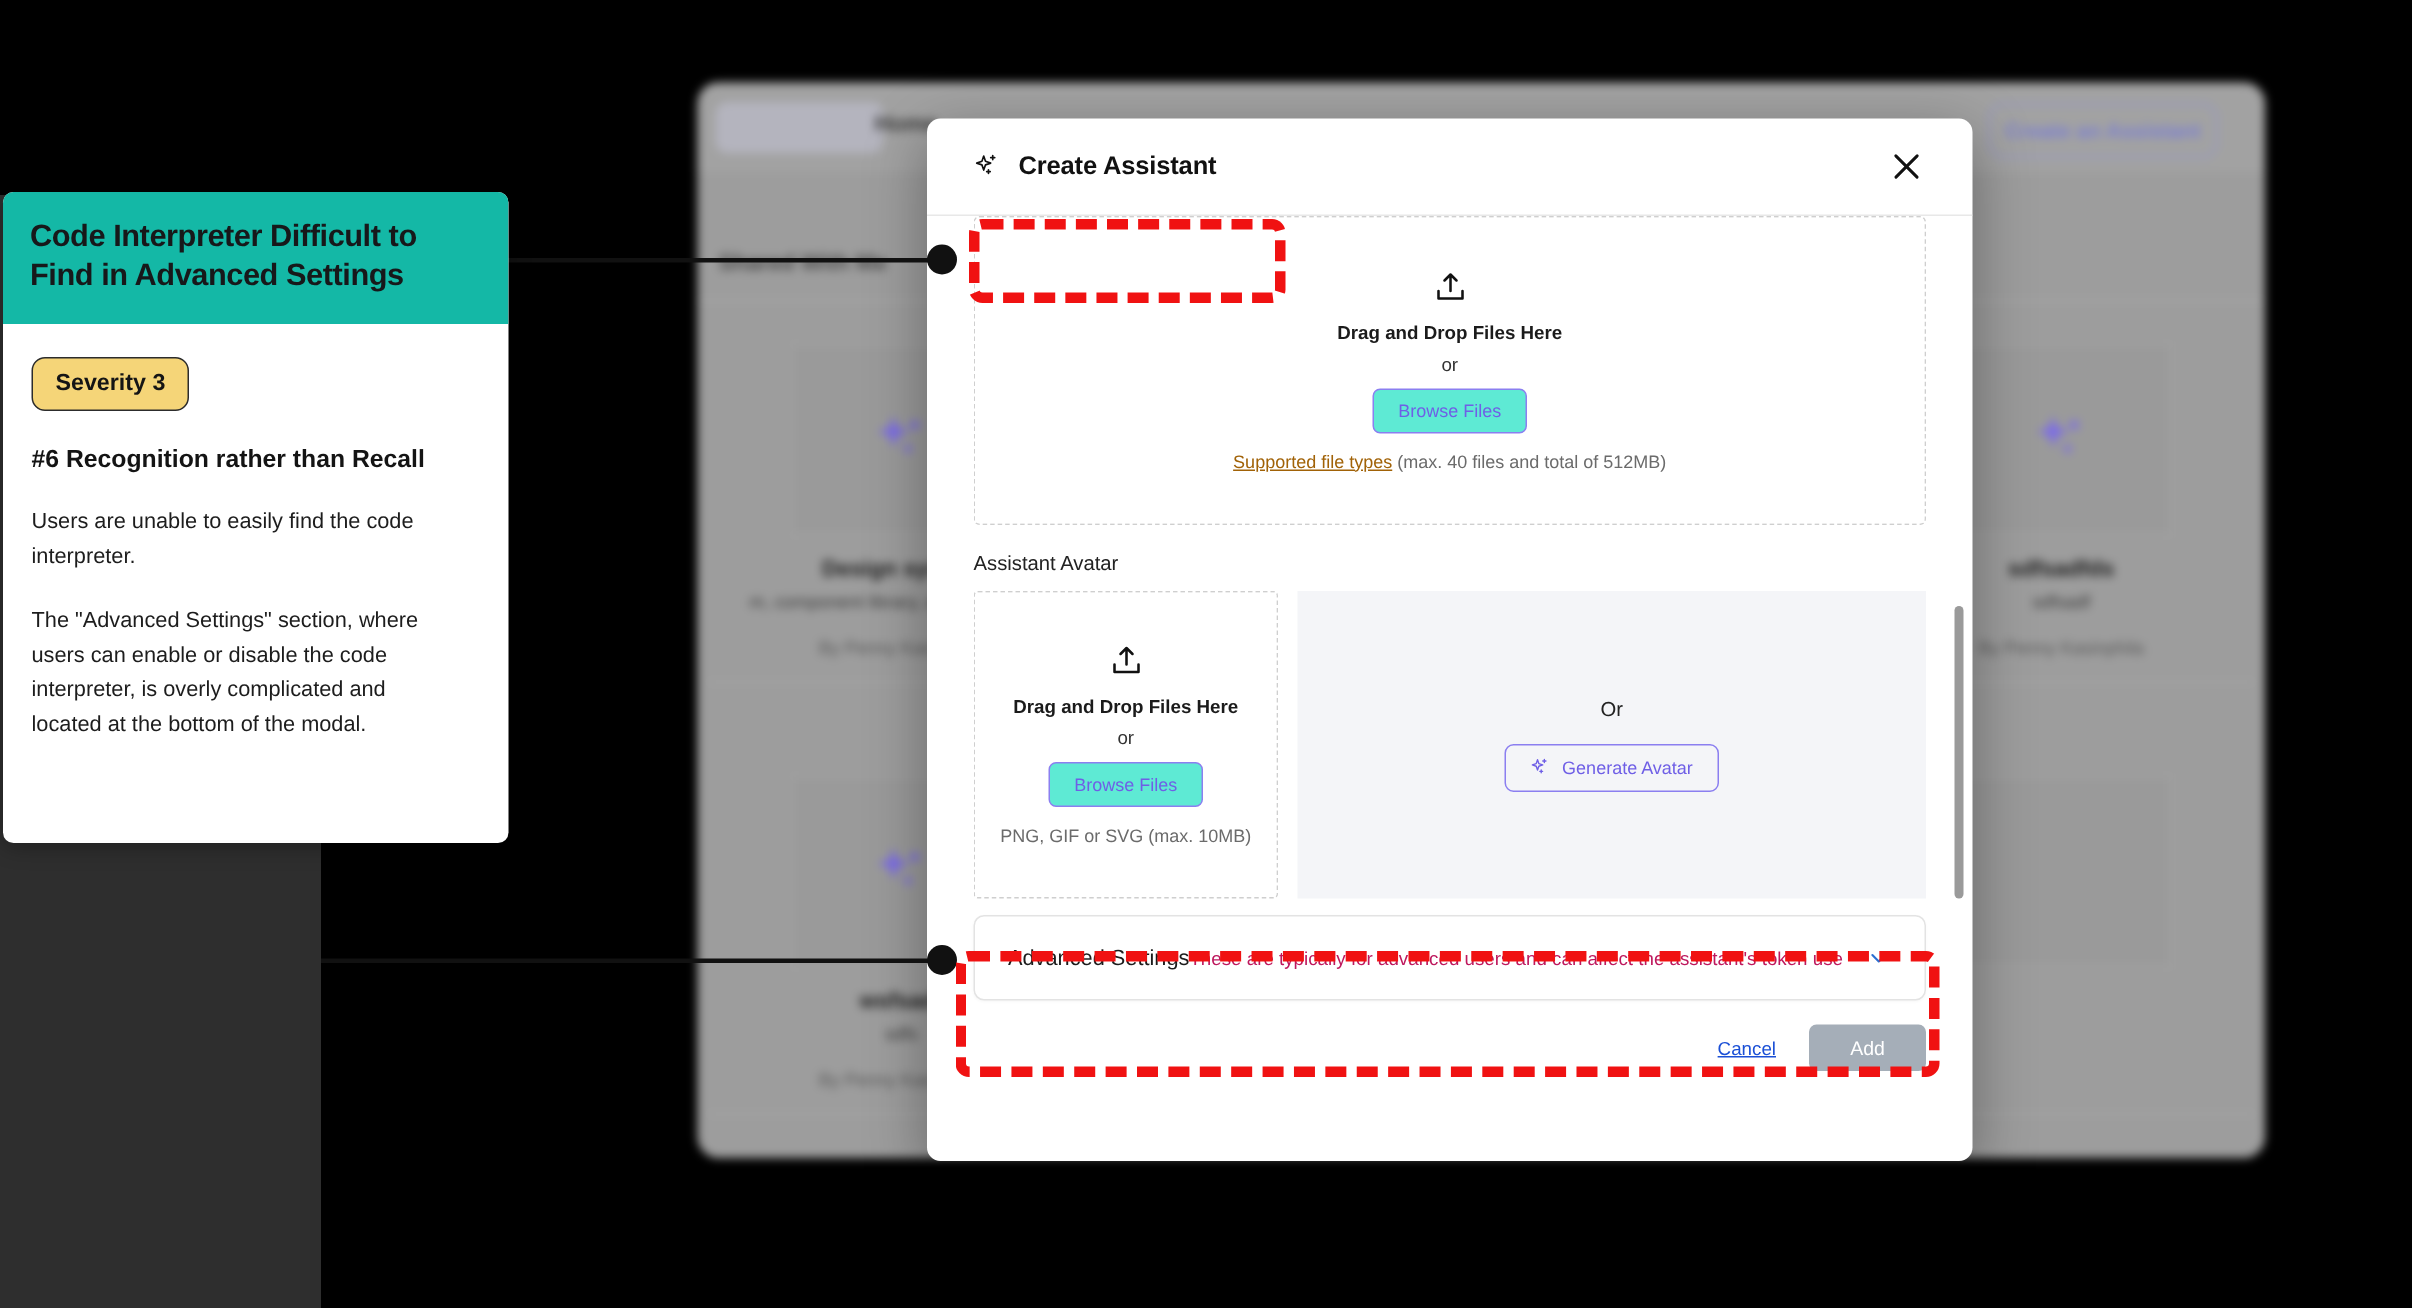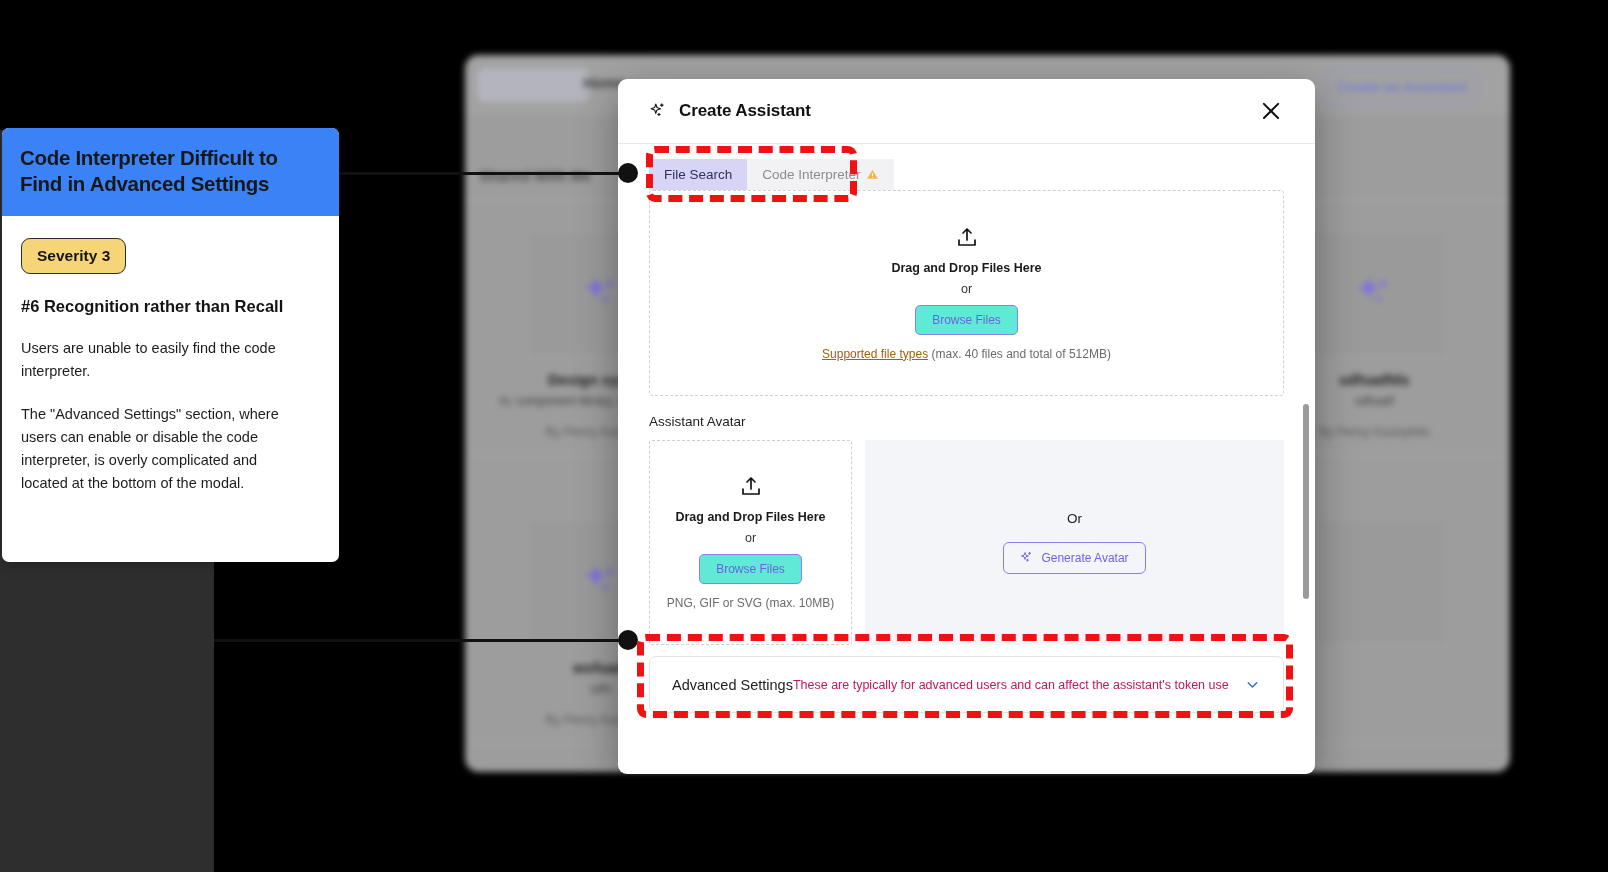--- a/index.html
+++ b/index.html
@@ -166,21 +166,21 @@
     position:absolute; right:6px; top:325px; width:6px; height:195px;
     background:#9a9a9a; border-radius:3px;
   }
 
   
   .anno-card {
     position:absolute; left:2px; top:128px; width:337px; height:434px;
     background:#fff; border-radius:7px; overflow:hidden;
     box-shadow:0 3px 14px rgba(0,0,0,.28);
   }
-  .anno-head { background:#3b82f6; padding:17px 18px 19px 18px; }
+  .anno-head { background:#14b8a6; padding:17px 18px 19px 18px; }
   .anno-head h1 { font-size:20.5px; line-height:1.28; color:#17181a; font-weight:700; letter-spacing:-.3px; }
   .anno-body { padding:22px 37px 0 19px; }
   .sev-badge {
     display:inline-block; background:#F5D578; border:1.5px solid #2c2c2c;
     border-radius:9px; padding:8px 15px; font-size:15.5px; font-weight:700; color:#151515;
   }
   .anno-heur { margin-top:22px; font-size:16.5px; font-weight:700; color:#141414; line-height:1.32; }
   .anno-p { margin-top:19px; font-size:14.5px; color:#1d1d1d; line-height:1.58; }
   .anno-p2 { margin-top:20px; font-size:14.5px; color:#1d1d1d; line-height:1.58; }
 
@@ -285,33 +285,20 @@
         <path d="M8.6 2.6 L10.1 7.0 L14.5 8.5 L10.1 10.0 L8.6 14.4 L7.1 10.0 L2.7 8.5 L7.1 7.0 Z" fill="none" stroke="#111" stroke-width="1.4" stroke-linejoin="round"></path>
         <path d="M16.2 2.2 v3.4 M14.5 3.9 h3.4" stroke="#111" stroke-width="1.4" stroke-linecap="round"></path>
         <path d="M12.6 14.2 v3.0 M11.1 15.7 h3.0" stroke="#111" stroke-width="1.4" stroke-linecap="round"></path>
       </svg>
       <div class="modal-title">Create Assistant</div>
       <div class="modal-close"></div>
     </div>
 
     <div class="modal-body">
 
-      <div class="tabs">
-        <div class="tab active">
-          <span>File Search</span>
-        </div>
-        <div class="tab inactive">
-          <span>Code Interpreter</span>
-          <svg width="13" height="13" viewBox="0 0 24 24">
-            <path d="M12 3.5 L22 20 H2 Z" fill="#F3B34F"></path>
-            <rect x="11.1" y="9" width="1.8" height="6" rx=".9" fill="#fff"></rect>
-            <circle cx="12" cy="17.2" r="1" fill="#fff"></circle>
-          </svg>
-        </div>
-      </div>
 
       <div class="dropzone">
         <svg class="up-icon" viewBox="0 0 24 24">
           <path d="M12 3 V14 M12 3 L8 7 M12 3 L16 7" stroke="#111" stroke-width="1.7" fill="none" stroke-linecap="round" stroke-linejoin="round"></path>
           <path d="M4 14 V19 H20 V14" stroke="#111" stroke-width="1.7" fill="none" stroke-linecap="round" stroke-linejoin="round"></path>
         </svg>
         <div class="dz-title">Drag and Drop Files Here</div>
         <div class="dz-or">or</div>
         <button class="browse-btn">Browse Files</button>
         <div class="dz-hint">
@@ -347,20 +334,24 @@
       </div>
 
       <div class="adv">
         <div class="adv-title">Advanced Settings</div>
         <div class="adv-desc">These are typically for advanced users and can affect the assistant's token use</div>
         <svg class="adv-chev" width="17" height="17" viewBox="0 0 24 24">
           <path d="M6 9.5 L12 15.5 L18 9.5" fill="none" stroke="#2c6fd1" stroke-width="2" stroke-linecap="round" stroke-linejoin="round"></path>
         </svg>
       </div>
 
+      <div class="modal-footer">
+        <span class="cancel-link">Cancel</span>
+        <button class="add-btn">Add</button>
+      </div>
     </div>
 
     <div class="modal-scrollbar"></div>
   </div>
 
   <div class="conn-line" style="left:214px; top:172px; width:413px;"></div>
   <div class="conn-dot" style="left:618px; top:163px;"></div>
 
   <div class="conn-line" style="left:214px; top:639px; width:413px;"></div>
   <div class="conn-dot" style="left:618px; top:630px;"></div>

